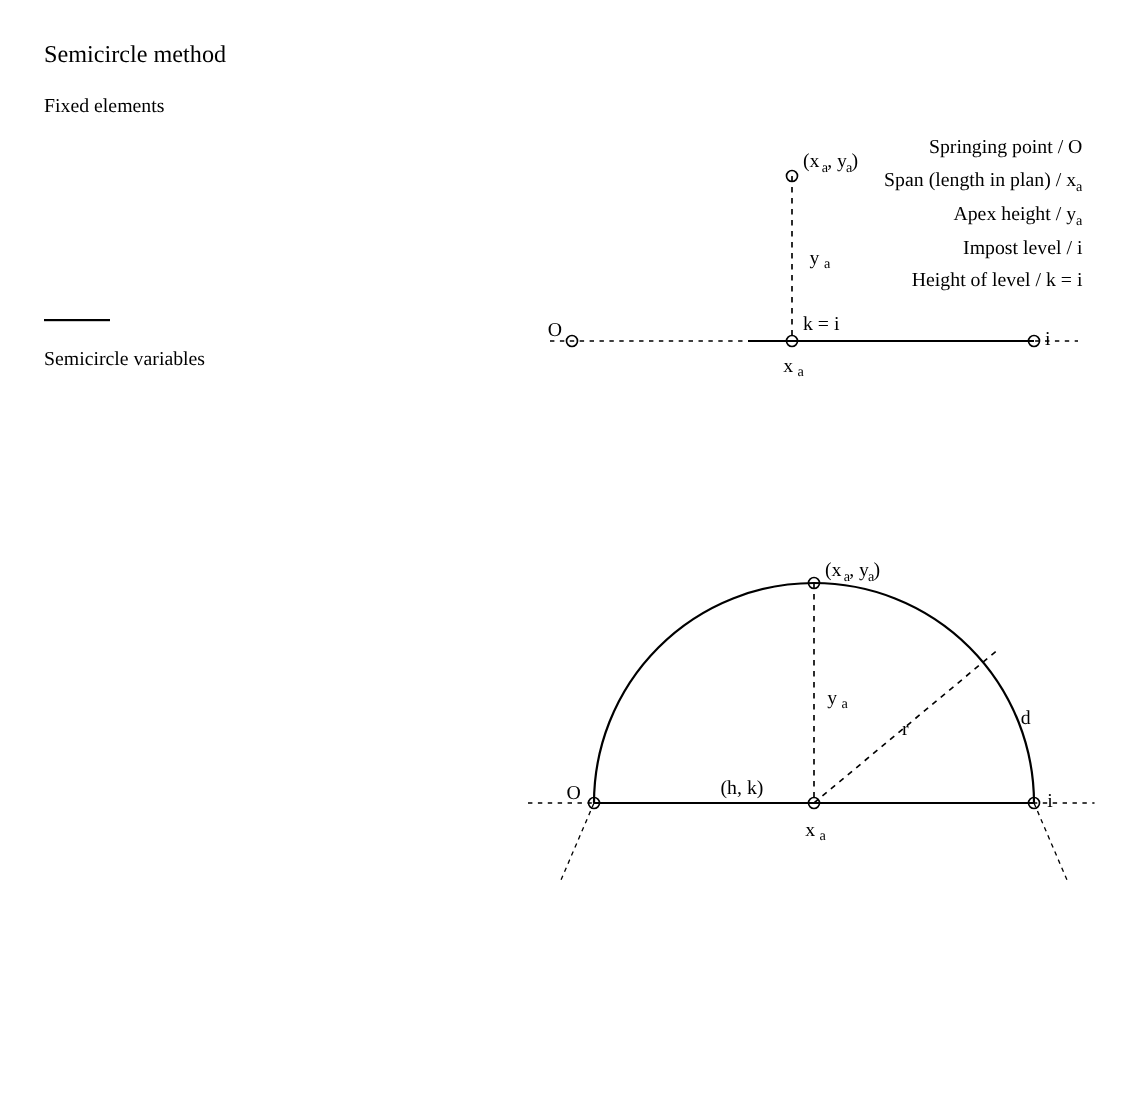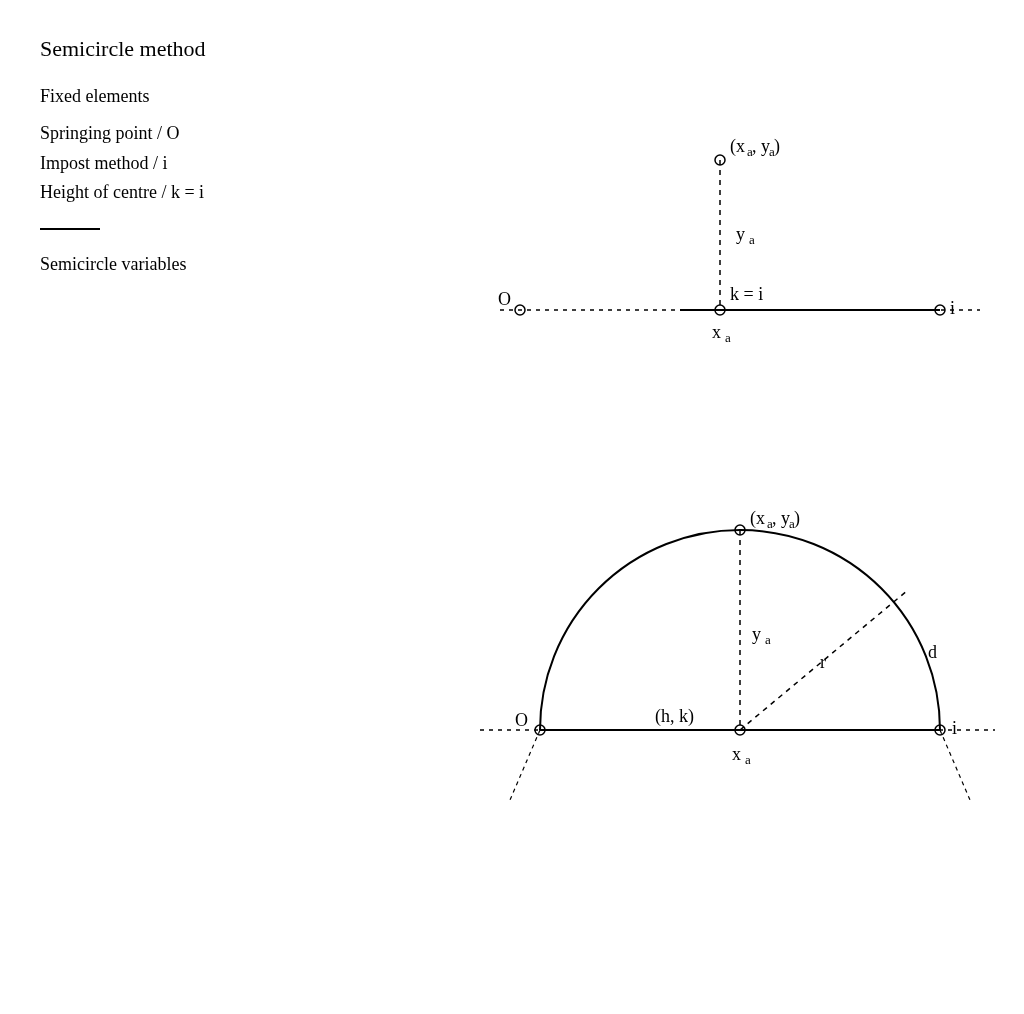--- a/index.html
+++ b/index.html
@@ -27,20 +27,21 @@
       font-weight: normal;
       margin-bottom: 12px;
     }
     .text-block {
       font-size: 18px;
       line-height: 1.65;
       font-weight: normal;
     }
     .text-block p {
       margin: 0;
+      text-align: right;
     }
     sub {
       font-size: 13px;
     }
     .divider {
       width: 60px;
       border-top: 2px solid #000;
       margin: 24px 0;
     }
     svg text {
@@ -50,22 +51,24 @@
 </head>
 <body>
 
 <div class="page">
 
   <div class="title">Semicircle method</div>
 
   <div class="section-title">Fixed elements</div>
   <div class="text-block">
     <p>Springing point / O</p>
-    <p>Impost method / i</p>
-    <p>Height of centre / k = i</p>
+    <p>Span (length in plan) / x<sub>a</sub></p>
+    <p>Apex height / y<sub>a</sub></p>
+    <p>Impost level / i</p>
+    <p>Height of level / k = i</p>
   </div>
 
   <svg style="position:absolute; top:110px; left:440px;" width="560" height="300" viewBox="0 0 560 300">
 
     <line x1="60" y1="200" x2="540" y2="200" stroke="#000" stroke-width="1.5" stroke-dasharray="4,5"></line>
 
     <line x1="240" y1="200" x2="500" y2="200" stroke="#000" stroke-width="1.8"></line>
 
     <line x1="280" y1="50" x2="280" y2="200" stroke="#000" stroke-width="1.5" stroke-dasharray="5,5"></line>
 

